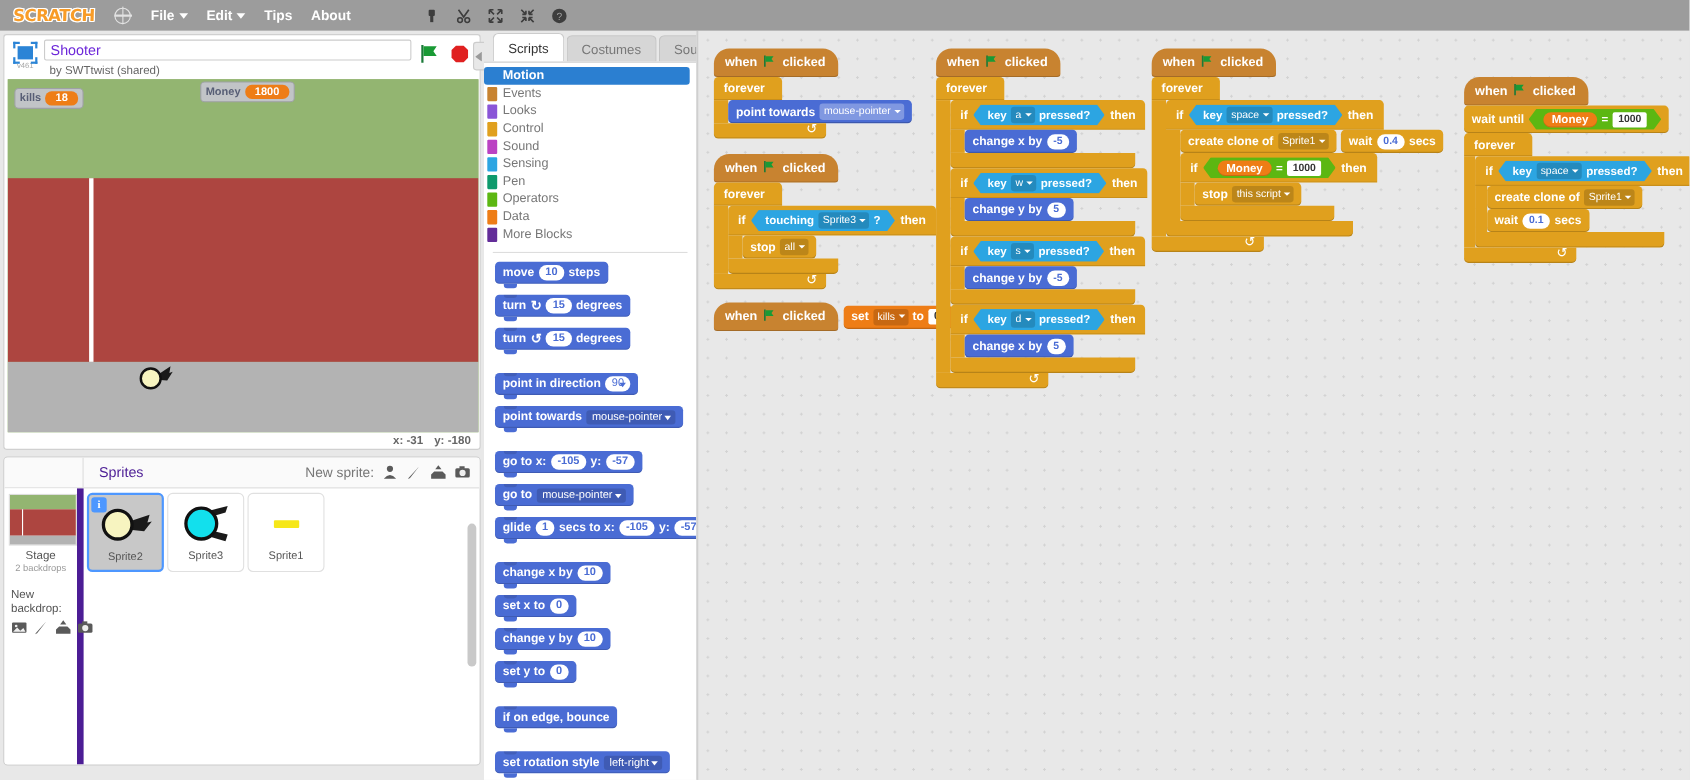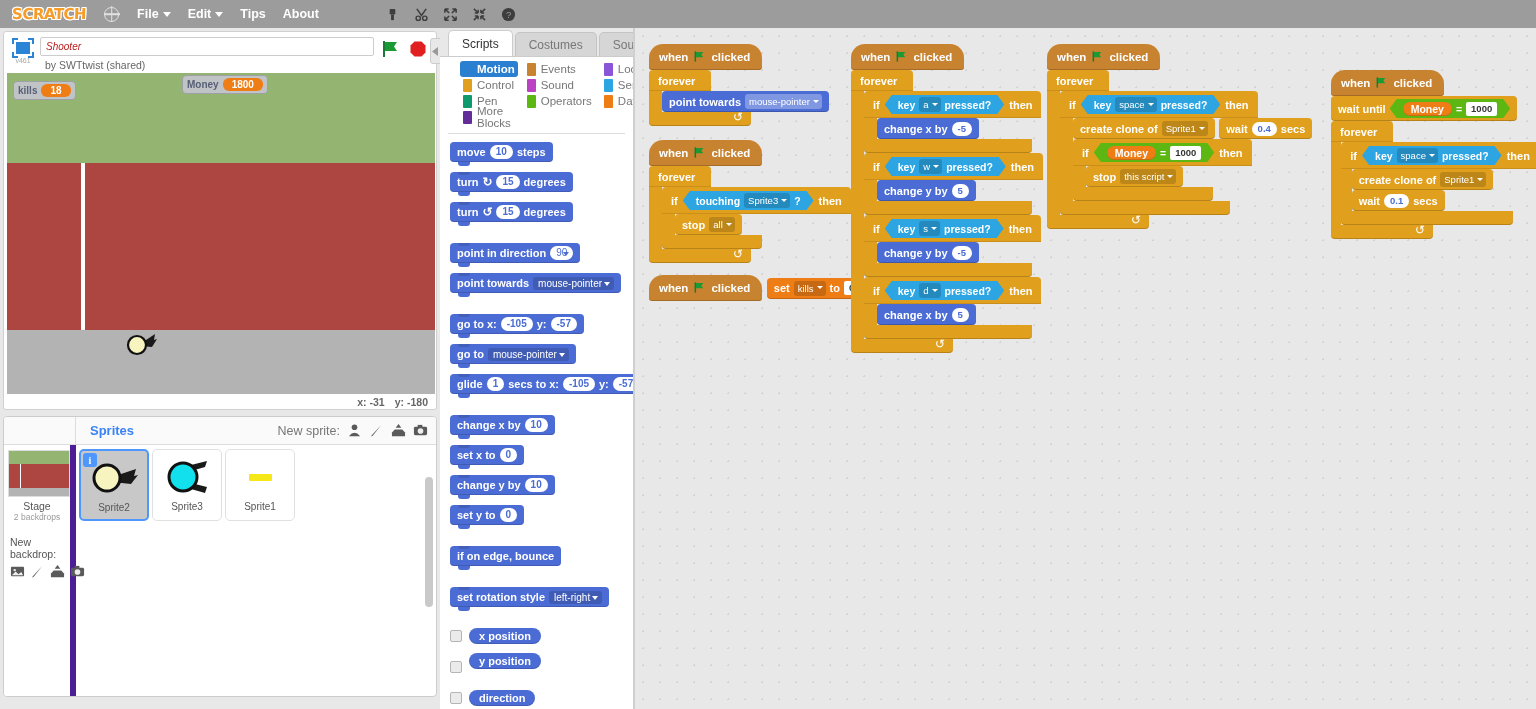--- a/index.html
+++ b/index.html
@@ -68,23 +68,23 @@
   .ss-box .inner { position: absolute; left: 4px; top: 4px; width: 14px; height: 12px; background: #2b84d6; }
   .ss-box .c { position: absolute; width: 6px; height: 6px; border: 2px solid #2b84d6; }
   .ss-box .c.tl { left: 0; top: 0; border-right: none; border-bottom: none; }
   .ss-box .c.tr { right: 0; top: 0; border-left: none; border-bottom: none; }
   .ss-box .c.bl { left: 0; bottom: 0; border-right: none; border-top: none; }
   .ss-box .c.br { right: 0; bottom: 0; border-left: none; border-top: none; }
   .ver-label { font-size: 7px; color: #a8a8a8; margin-top: -1px; }
 
   .proj-info { flex: 1; padding-left: 2px; }
   .proj-title {
-    width: 100%; height: 19px; font-size: 10px; color: #b91c1c;
+    width: 100%; height: 19px; font-size: 13px; color: #6d28d9;
     border: 1px solid #ccc; border-radius: 2px; padding: 1px 5px;
-    font-family: "Liberation Sans", sans-serif; background: #fff; font-style: italic;
+    font-family: "Liberation Sans", sans-serif; background: #fff;
   }
   .proj-author { font-size: 10.5px; color: #666; padding: 3px 0 0 5px; }
 
   .stage-controls { display: flex; gap: 6px; align-items: center; padding: 2px 2px 0 6px; }
   .green-flag { cursor: pointer; }
   .stop-btn { cursor: pointer; }
 
   .stage {
     position: relative; width: 428px; height: 321px; margin: 0 2px 0 3px;
     overflow: hidden; background: #8fb26c;
@@ -118,21 +118,21 @@
   .sprite-pane {
     margin: 6px 3px 0 3px; width: 434px; height: 281px;
     background: #fff; border: 1px solid #ccc; border-radius: 4px;
     display: flex; flex-direction: column; position: relative; overflow: hidden;
   }
   .sp-header {
     height: 28px; display: flex; align-items: center;
     border-bottom: 1px solid #ddd; background: #fafafa;
   }
   .sp-header-left { width: 72px; height: 100%; border-right: 1px solid #ddd; }
-  .sp-title { font-size: 13px; color: #3b82f6; padding-left: 14px; flex: 1; font-weight: bold; }
+  .sp-title { font-size: 13px; color: #4c1d95; padding-left: 14px; flex: 1; }
   .sp-newsprite { font-size: 12.5px; color: #777; padding-right: 8px; display: flex; align-items: center; gap: 7px; }
   .sp-newsprite .ni { cursor: pointer; display: flex; }
 
   .sp-body { flex: 1; display: flex; }
   .stage-select {
     width: 72px; border-right: 6px solid #4c1d95; padding: 5px 4px; text-align: center;
     background: #fff;
   }
   .stage-thumb {
     width: 62px; height: 47px; margin: 0 auto; position: relative; overflow: hidden;
@@ -182,22 +182,22 @@
     background: #d6d6d6; border: 1px solid #c4c4c4; border-bottom: none;
     border-radius: 5px 5px 0 0; display: flex; align-items: center; cursor: pointer;
   }
   .tab.active { background: #fff; color: #333; height: 26px; border-color: #ccc; }
 
   .palette {
     position: absolute; left: 0; top: 28px; right: 0; bottom: 0;
     background: #fff; border-top: 1px solid #ccc; overflow: hidden;
   }
   .cat-grid {
-    display: grid; grid-template-columns: 1fr 1fr 1fr; gap: 0px 6px;
-    padding: 4px 6px 4px 20px;
+    display: grid; grid-template-columns: 1fr; gap: 0px 6px;
+    padding: 4px 6px 4px 0;
   }
   .cat {
     display: flex; align-items: center; gap: 5px; font-size: 11.5px;
     color: #777; cursor: pointer; padding: 1px 3px; border-radius: 3px; height: 16px;
   }
   .cat .sw { width: 9px; height: 13px; border-radius: 1px; flex: none; }
   .cat.active { background: #2b7fd1; color: #fff; font-weight: bold; }
   .cat.active .lbl { padding-left: 14px; }
   .cat-divider { height: 1px; background: #ddd; margin: 4px 8px 0 8px; }
 

